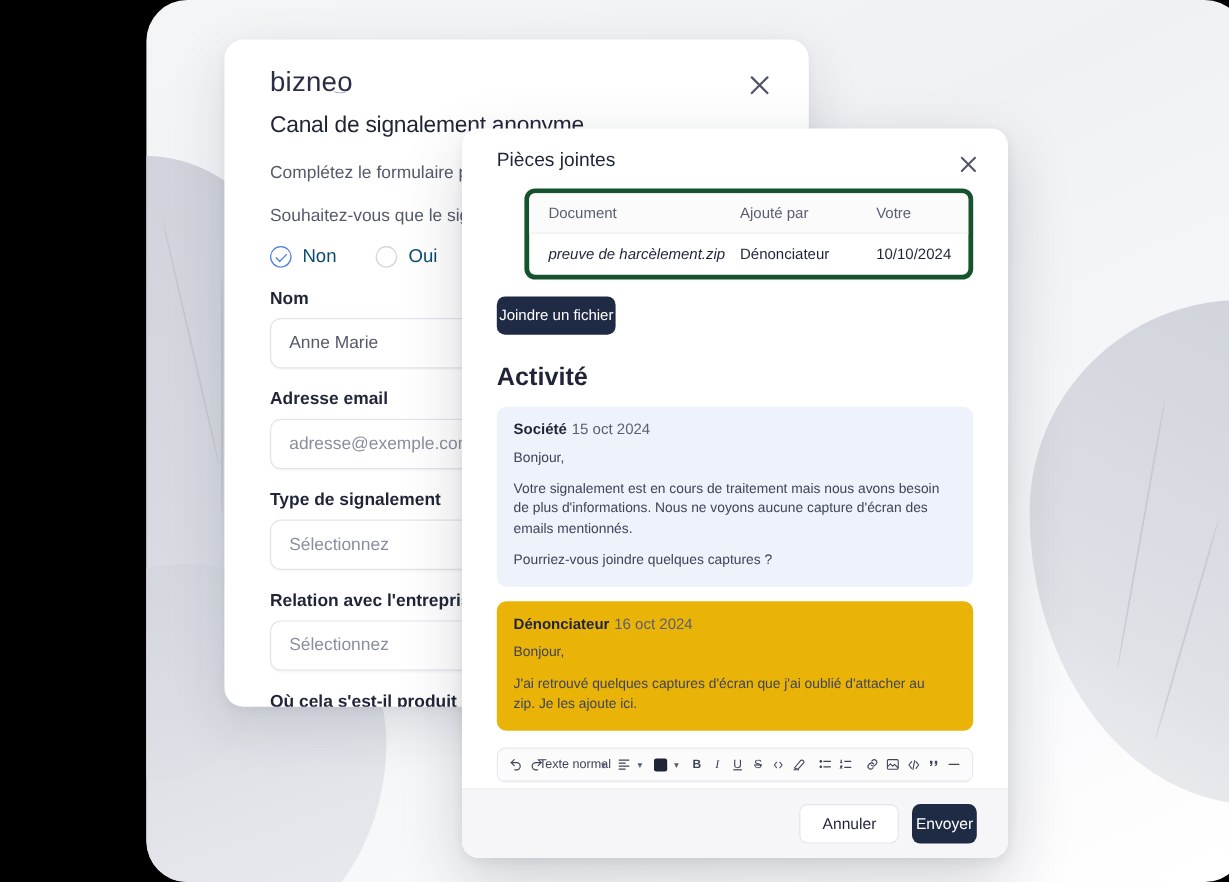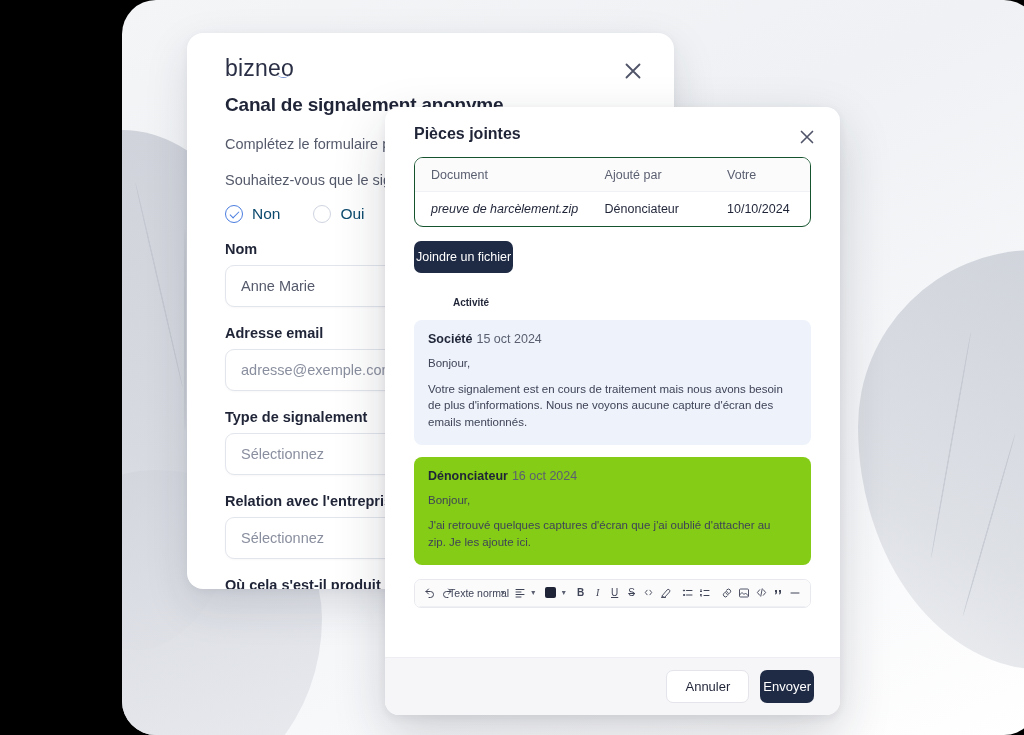--- a/index.html
+++ b/index.html
@@ -92,21 +92,21 @@
   #form-close {
     position: absolute;
     right: 28px; top: 25px;
     width: 26px; height: 26px;
     color: #4f5468;
   }
   .x-icon { width: 100%; height: 100%; display: block; }
   #form-title {
     margin: 12px 0 0 38px;
     font-size: 19px;
-    font-weight: bold;
+    font-weight: normal;
     color: #1f2437;
     letter-spacing: -.2px;
   }
   .form-body { padding: 0 38px; }
   .form-para {
     margin-top: 20px;
     font-size: 14.5px;
     color: #555a6b;
     white-space: nowrap;
   }
@@ -165,34 +165,35 @@
     overflow: hidden;
     display: flex; flex-direction: column;
   }
   .dlg-body {
     flex: 1;
     padding: 18px 29px 0 29px;
     overflow: hidden;
   }
   #attach-title {
     font-size: 16px;
-    font-weight: bold;
+    font-weight: normal;
     color: #1f2437;
   }
   #attach-close {
     position: absolute;
     right: 22px; top: 19px;
     width: 22px; height: 22px;
     color: #4f5468;
   }
   .table-card {
     margin-top: 14px;
-    border: 1px solid #14532d;
+    border: 4px solid #14532d;
     border-radius: 9px;
     overflow: hidden;
+    margin-left: 23px;
   }
   table.attach { width: 100%; border-collapse: collapse; }
   table.attach th {
     text-align: left;
     font-weight: normal;
     font-size: 12.5px;
     color: #5b6071;
     padding: 10px 0 9px 0;
     background: #fbfbfc;
     border-bottom: 1px solid #f0f1f5;
@@ -213,32 +214,31 @@
     display: inline-block;
     background: #1f2a44;
     color: #ffffff;
     font-size: 12.5px;
     padding: 9px 2px;
     border-radius: 7px;
     border: none;
   }
   #activity-title {
     margin-top: 24px;
-    font-size: 10px;
+    font-size: 21px;
     font-weight: bold;
     color: #1f2437;
-    margin-left: 39px;
   }
   .msg {
     margin-top: 12px;
     border-radius: 8px;
     padding: 12px 23px 14px 14px;
   }
   .msg.company { background: #edf2fb; }
-  .msg.reporter { background: #84cc16; }
+  .msg.reporter { background: #eab308; }
   .msg-head { font-size: 12.5px; color: #1f2437; }
   .msg-head b { font-weight: bold; }
   .msg-head .date { color: #5b6071; margin-left: 4px; }
   .msg p {
     margin-top: 9px;
     font-size: 11.5px;
     line-height: 1.45;
     color: #3f4457;
   }
 
@@ -378,20 +378,21 @@
       <button class="btn-dark">Joindre un fichier</button>
 
       <div id="activity-title">Activité</div>
 
       <div class="msg company">
         <div class="msg-head">
           <b>Société</b><span class="date">15 oct 2024</span>
         </div>
         <p>Bonjour,</p>
         <p>Votre signalement est en cours de traitement mais nous avons besoin de plus d'informations. Nous ne voyons aucune capture d'écran des emails mentionnés.</p>
+        <p>Pourriez-vous joindre quelques captures ?</p>
       </div>
 
       <div class="msg reporter">
         <div class="msg-head">
           <b>Dénonciateur</b><span class="date">16 oct 2024</span>
         </div>
         <p>Bonjour,</p>
         <p>J'ai retrouvé quelques captures d'écran que j'ai oublié d'attacher au zip. Je les ajoute ici.</p>
       </div>
 

